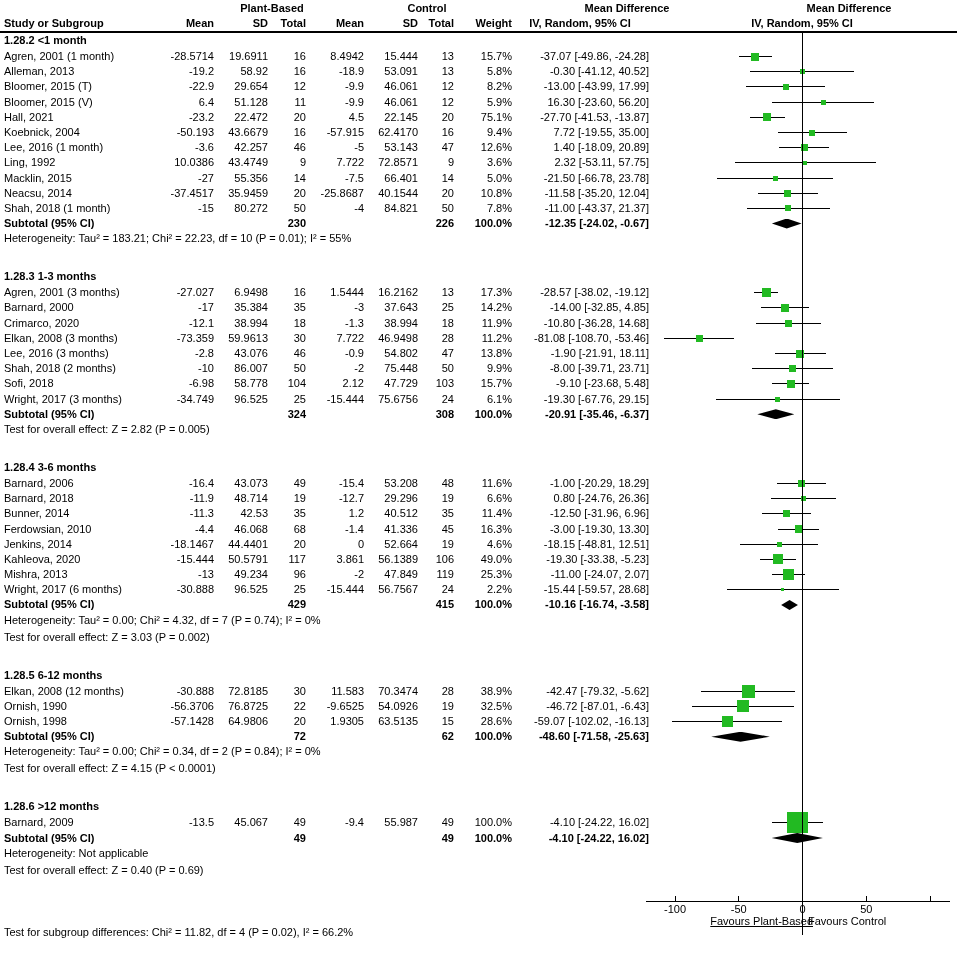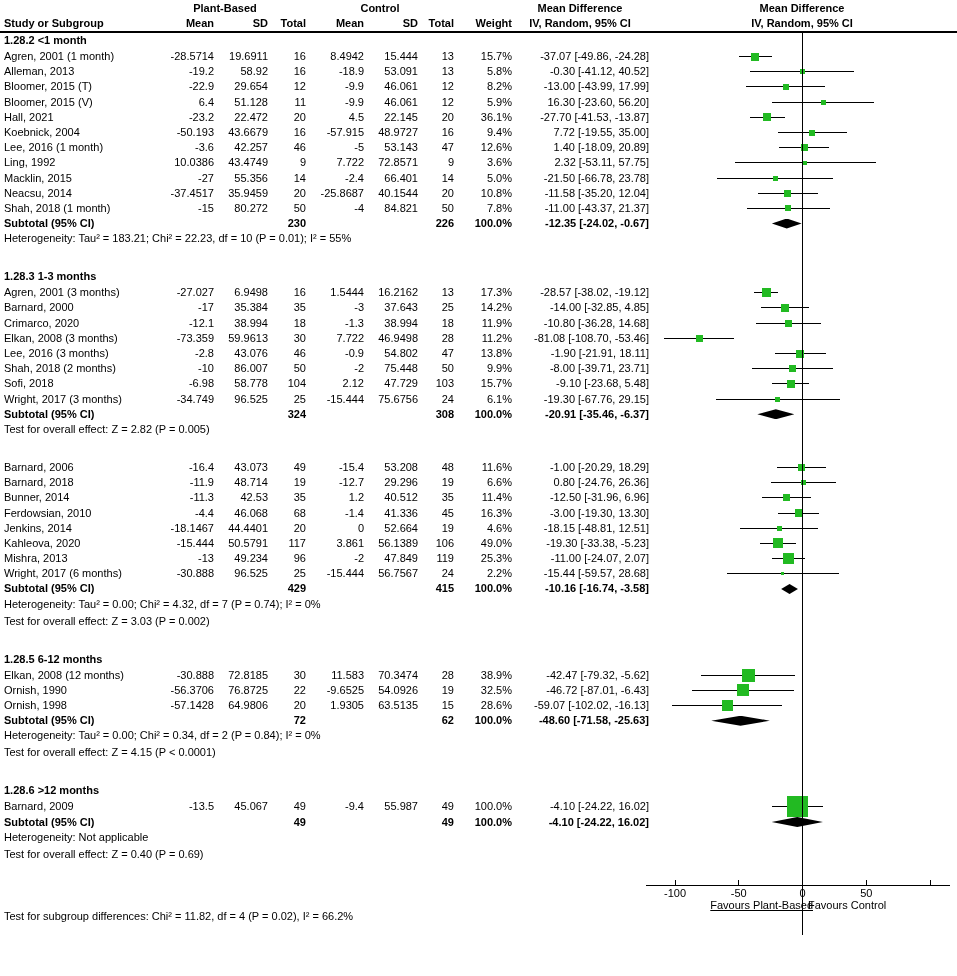--- a/index.html
+++ b/index.html
@@ -1,19 +1,19 @@
 <!DOCTYPE html>
 <html><head>
 <meta charset="utf-8">
 <style>
   html,body{margin:0;padding:0;background:#fff;}
   #fp{position:relative;width:957px;height:976px;background:#fff;color:#000;
       font-family:"Liberation Sans",sans-serif;font-size:11px;overflow:hidden;}
   .b{font-weight:bold;}
-  .hdr1{position:relative;height:16px;}
+  .hdr1{position:relative;height:16px;margin-left:47px;}
   .hdr2{position:relative;height:15px;}
   .hdr1 span,.hdr2 span,.row span{position:absolute;top:0;line-height:15px;white-space:nowrap;}
   .hdr1 span{line-height:16px;}
   .rule{height:2px;background:#000;}
   .row{position:relative;height:15.2px;padding-left:17px;}
   .row span{line-height:15.2px;}
   .rt{height:16px;}
   .rh{height:17px;}
   .sp{height:21px;}
   .c0{left:4px;}
@@ -123,32 +123,32 @@
         <div class="sq" style="left: 820.783px; top: 5.1px; width: 5px; height: 5px; background: rgb(34, 186, 34);"></div>
       </div>
       <div class="row">
         <span class="c0">Hall, 2021</span>
         <span class="c1">-23.2</span>
         <span class="c2">22.472</span>
         <span class="c3">20</span>
         <span class="c4">4.5</span>
         <span class="c5">22.145</span>
         <span class="c6">20</span>
-        <span class="c7">36.1%</span>
+        <span class="c7">75.1%</span>
         <span class="c8">-27.70 [-41.53, -13.87]</span>
         <div class="ci" style="left: 749.549px; width: 35.2665px;"></div>
         <div class="sq" style="left: 763.183px; top: 3.6px; width: 8px; height: 8px; background: rgb(34, 186, 34);"></div>
       </div>
       <div class="row">
         <span class="c0">Koebnick, 2004</span>
         <span class="c1">-50.193</span>
         <span class="c2">43.6679</span>
         <span class="c3">16</span>
         <span class="c4">-57.915</span>
-        <span class="c5">48.9727</span>
+        <span class="c5">62.4170</span>
         <span class="c6">16</span>
         <span class="c7">9.4%</span>
         <span class="c8">7.72 [-19.55, 35.00]</span>
         <div class="ci" style="left: 777.574px; width: 69.5512px;"></div>
         <div class="sq" style="left: 809.343px; top: 4.6px; width: 6px; height: 6px; background: rgb(34, 186, 34);"></div>
       </div>
       <div class="row">
         <span class="c0">Lee, 2016 (1 month)</span>
         <span class="c1">-3.6</span>
         <span class="c2">42.257</span>
@@ -172,21 +172,21 @@
         <span class="c7">3.6%</span>
         <span class="c8">2.32 [-53.11, 57.75]</span>
         <div class="ci" style="left: 734.785px; width: 141.346px;"></div>
         <div class="sq" style="left: 803.458px; top: 5.6px; width: 4px; height: 4px; background: rgb(34, 186, 34);"></div>
       </div>
       <div class="row">
         <span class="c0">Macklin, 2015</span>
         <span class="c1">-27</span>
         <span class="c2">55.356</span>
         <span class="c3">14</span>
-        <span class="c4">-2.4</span>
+        <span class="c4">-7.5</span>
         <span class="c5">66.401</span>
         <span class="c6">14</span>
         <span class="c7">5.0%</span>
         <span class="c8">-21.50 [-66.78, 23.78]</span>
         <div class="ci" style="left: 717.356px; width: 115.464px;"></div>
         <div class="sq" style="left: 772.587px; top: 5.1px; width: 5px; height: 5px; background: rgb(34, 186, 34);"></div>
       </div>
       <div class="row">
         <span class="c0">Neacsu, 2014</span>
         <span class="c1">-37.4517</span>
@@ -337,20 +337,23 @@
         <span class="c3 b">324</span>
         <span class="c6 b">308</span>
         <span class="c7 b">100.0%</span>
         <span class="c8 b">-20.91 [-35.46, -6.37]</span>
         <div class="dm" style="left: 757.288px; width: 37.0897px; background: rgb(0, 0, 0);"></div>
       </div>
       <div class="row rh">
         <span class="c0">Test for overall effect: Z = 2.82 (P = 0.005)</span>
       </div>
       <div class="sp"></div>
+      <div class="row rt">
+        <span class="c0 b">1.28.4 3-6 months</span>
+      </div>
       <div class="row">
         <span class="c0">Barnard, 2006</span>
         <span class="c1">-16.4</span>
         <span class="c2">43.073</span>
         <span class="c3">49</span>
         <span class="c4">-15.4</span>
         <span class="c5">53.208</span>
         <span class="c6">48</span>
         <span class="c7">11.6%</span>
         <span class="c8">-1.00 [-20.29, 18.29]</span>

